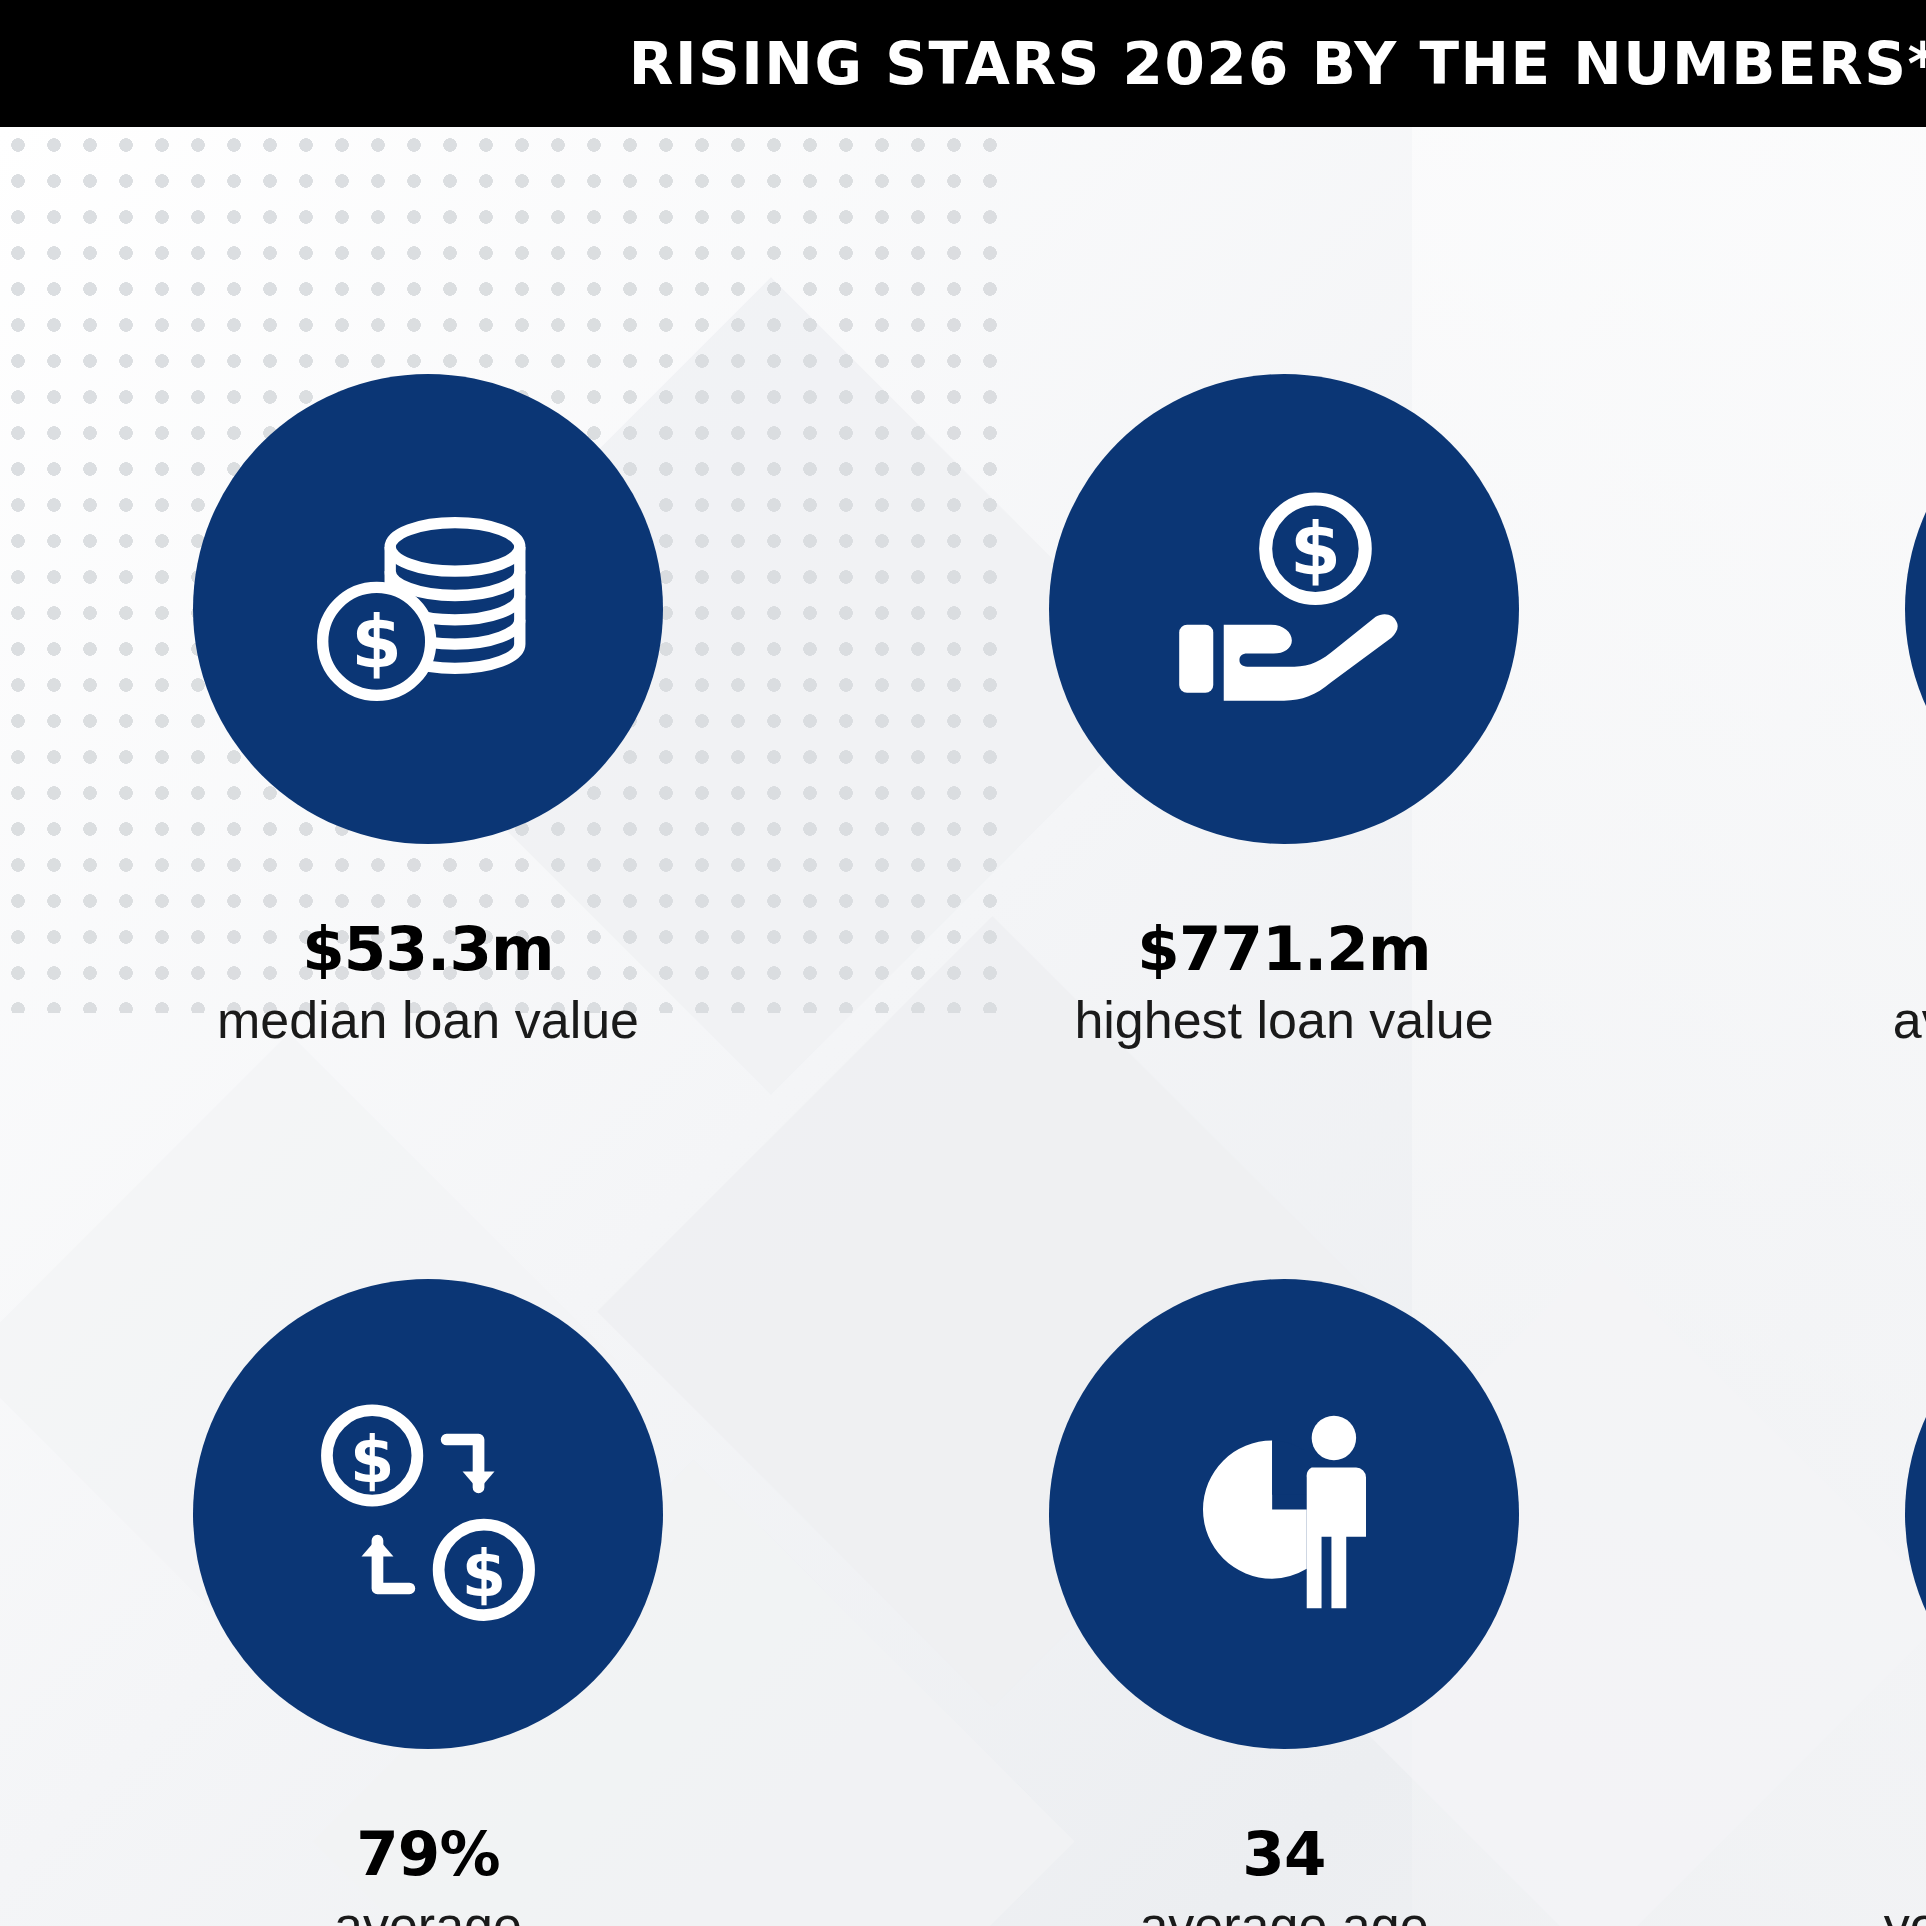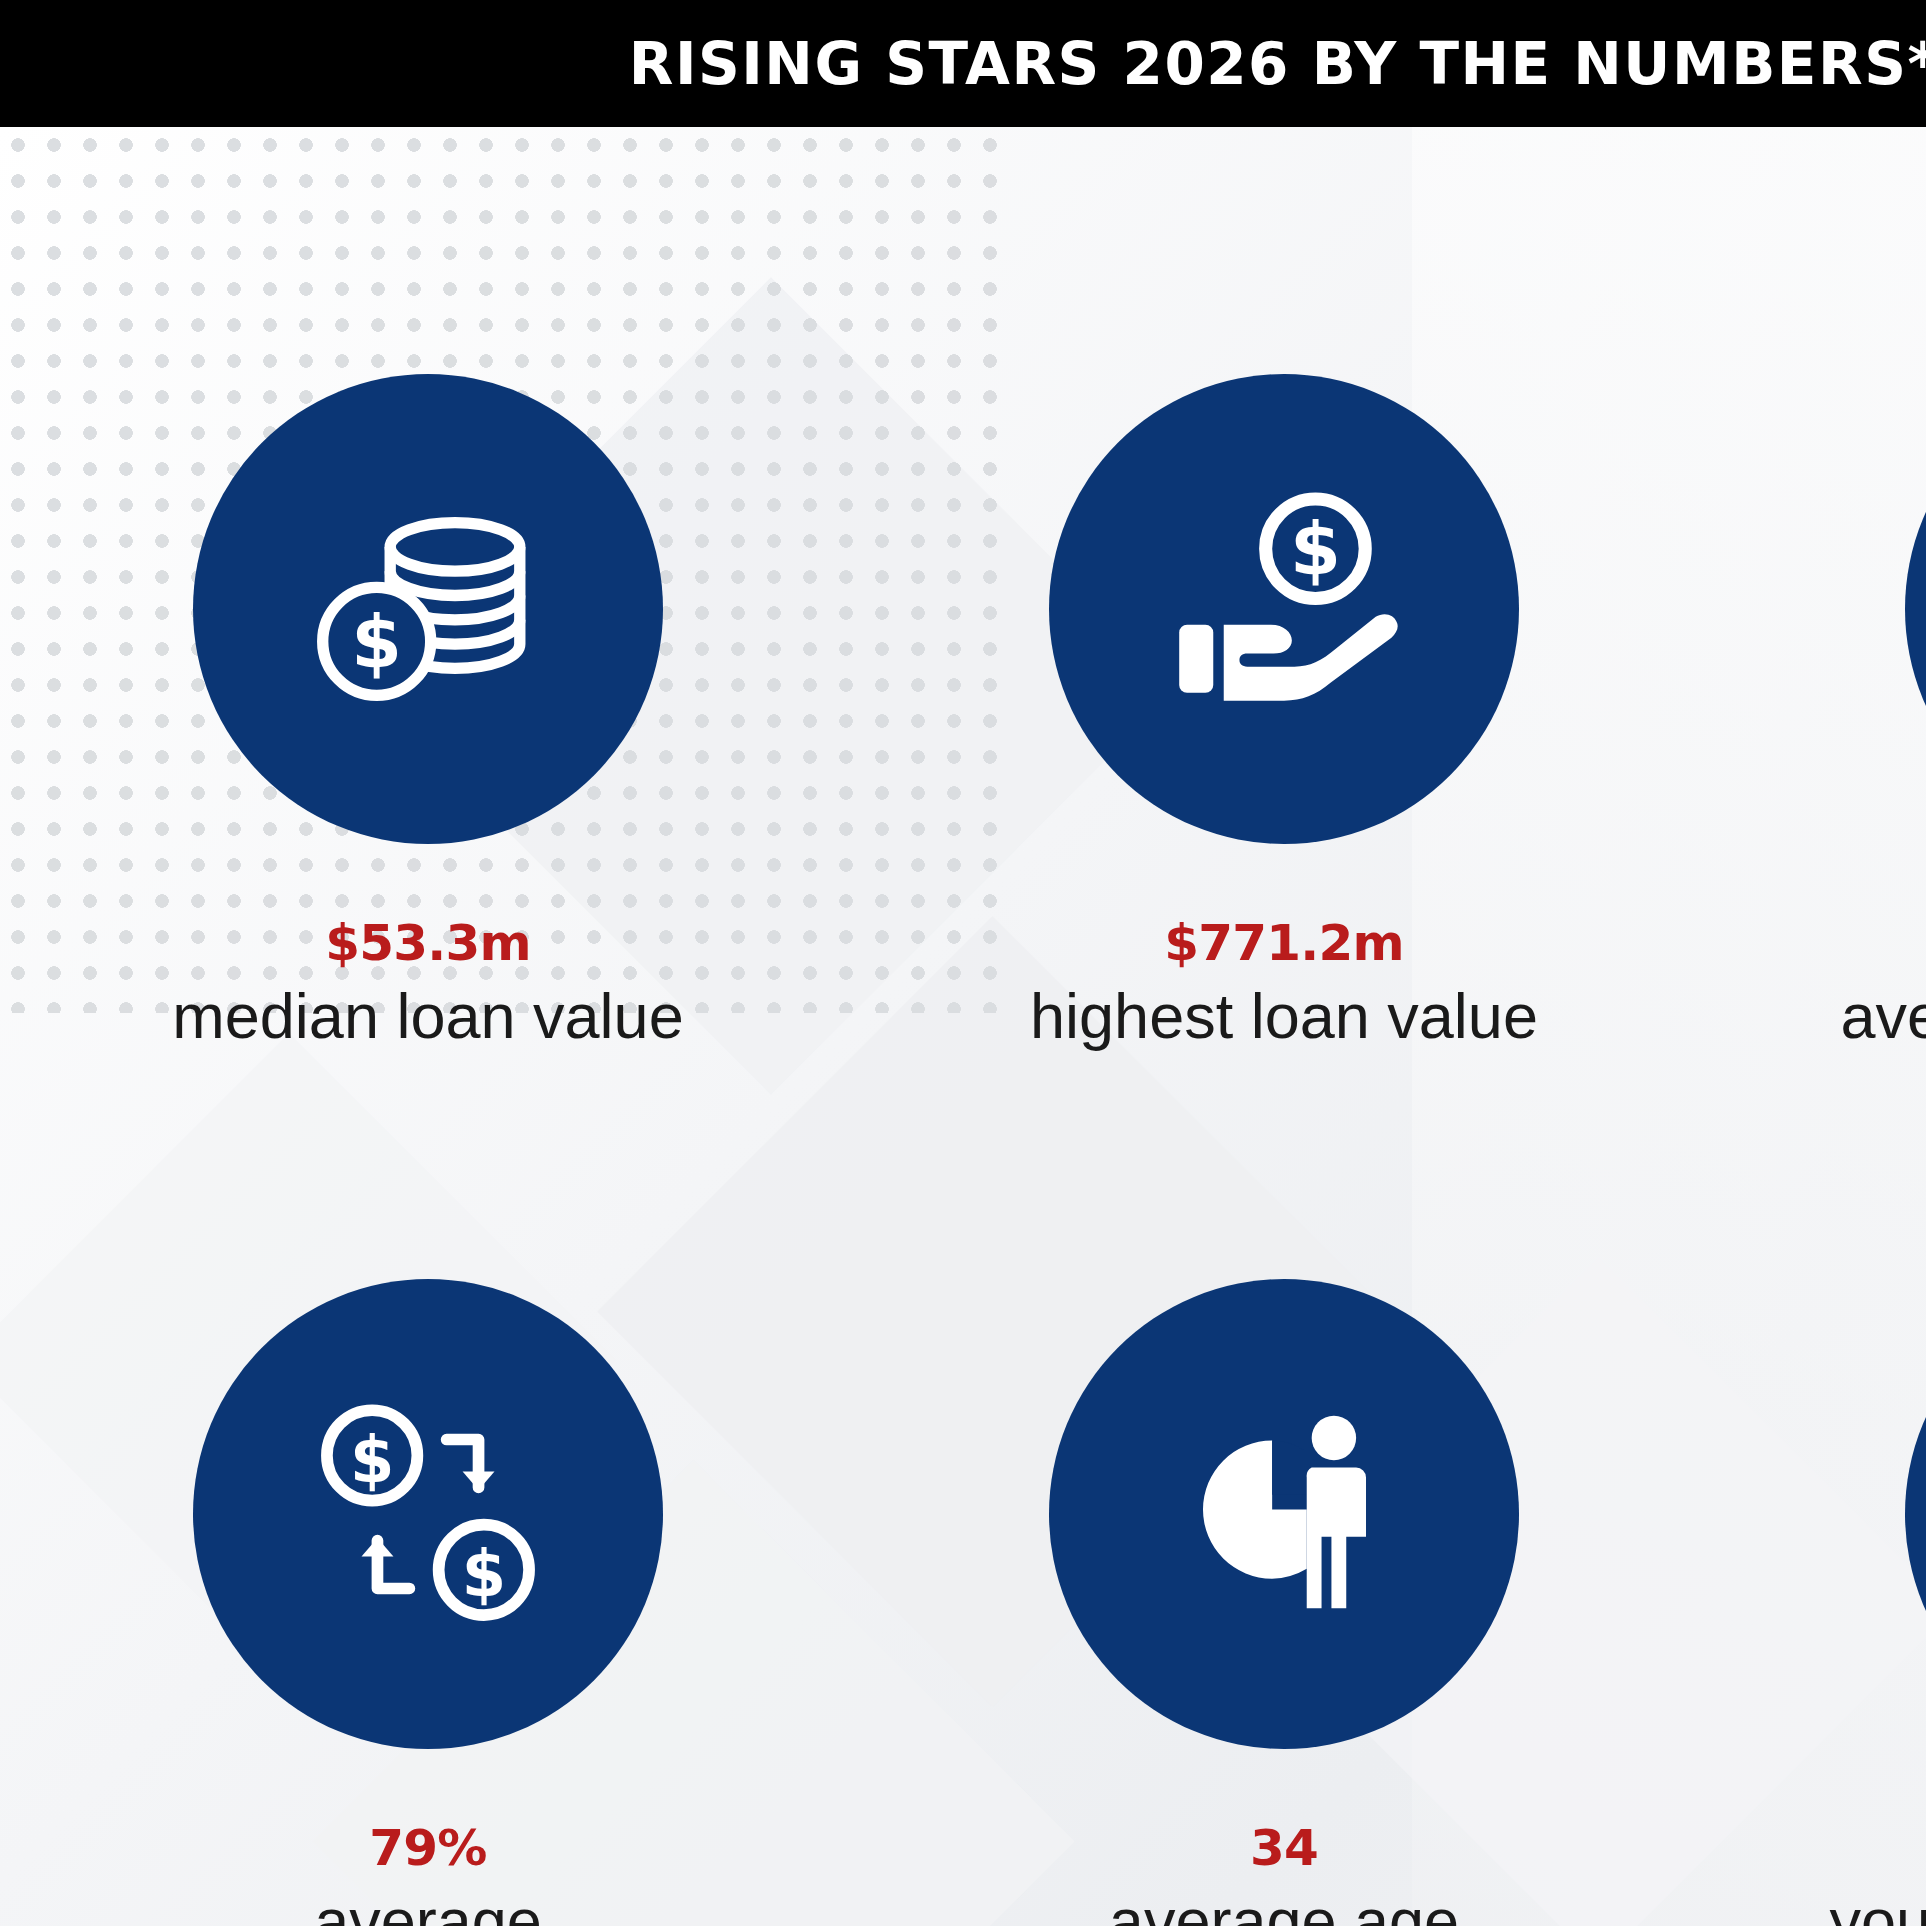--- a/index.html
+++ b/index.html
@@ -101,29 +101,29 @@
     display: flex;
     align-items: center;
     justify-content: center;
   }
   .icon-circle svg { display: block; }
 
   .stat-value {
     margin-top: 73px;
     font-family: "DejaVu Sans", sans-serif;
     font-weight: bold;
-    font-size: 50px;
-    color: #b91c1c;
+    font-size: 61px;
+    color: #000000;
     line-height: 1.04;
     letter-spacing: -0.8px;
   }
   .stat-label {
     margin-top: 10.8px;
     font-family: "Liberation Sans", sans-serif;
-    font-size: 63px;
+    font-size: 52px;
     color: #1a1a1a;
     line-height: 1.15;
     font-weight: 400;
   }
 </style>
 </head>
 <body>
 
 <div class="header-bar">
   <div class="header-title">RISING STARS 2026 BY THE NUMBERS*</div>

